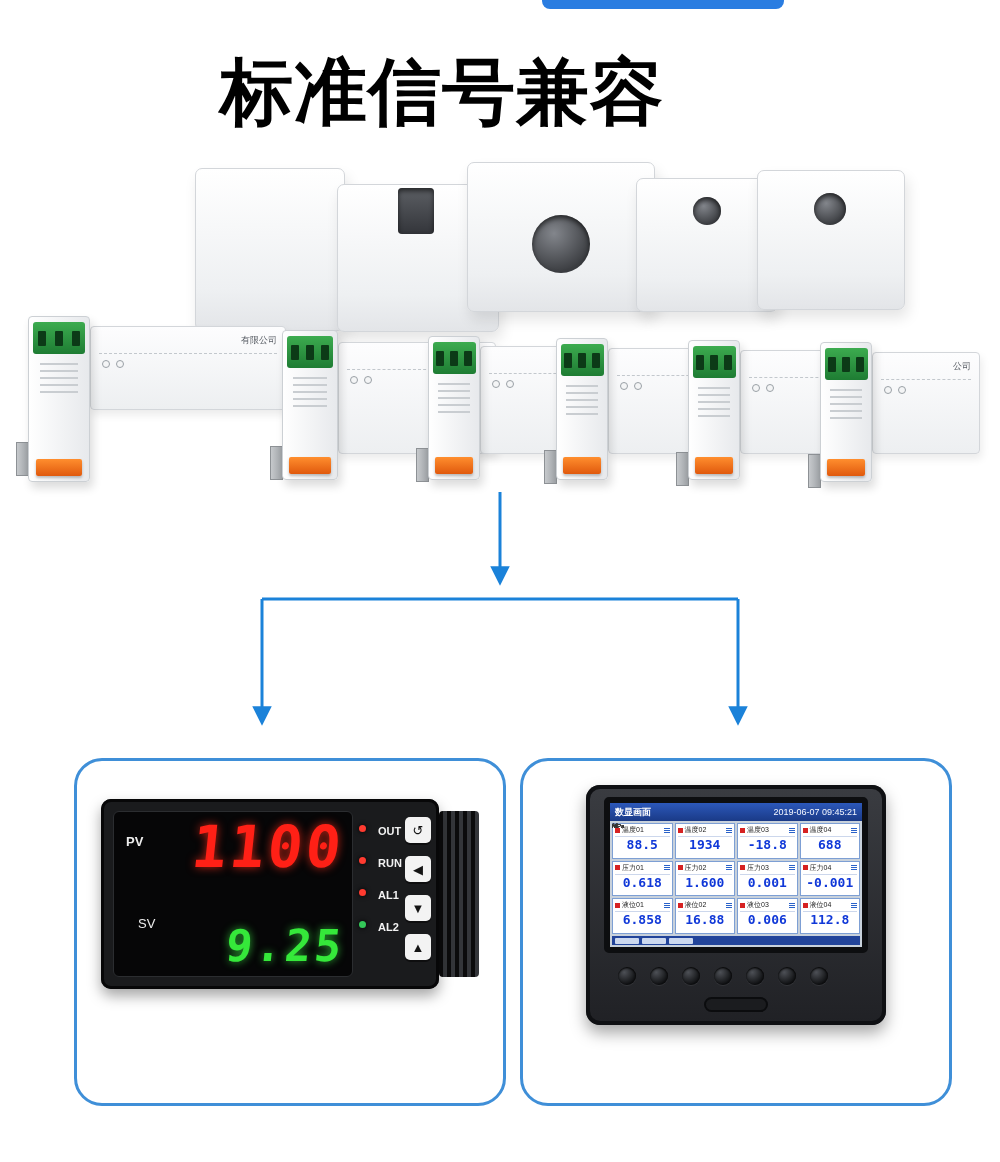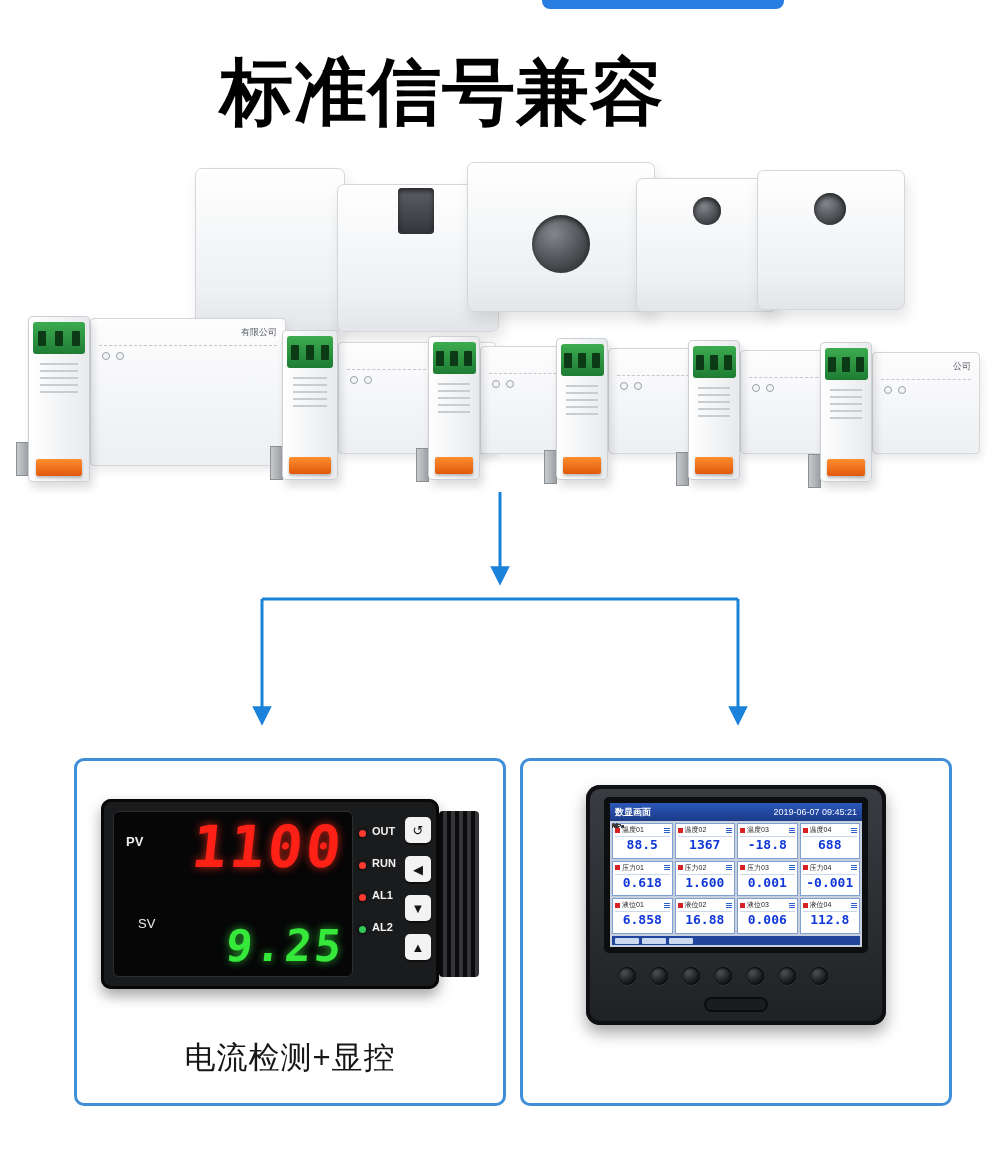--- a/index.html
+++ b/index.html
@@ -49,41 +49,41 @@
     background:linear-gradient(#ff8e2e,#e0590d); border-radius:2px;
     box-shadow:0 2px 3px rgba(0,0,0,.25); }
   .rail { position:absolute; width:13px; height:34px; background:linear-gradient(90deg,#c6c9cc,#9fa3a7);
     border:1px solid #8d9195; }
 
   
   .arrows { position:absolute; left:0; top:0; width:1000px; height:1162px; pointer-events:none; }
 
   
   .panel { position:absolute; top:758px; width:432px; height:348px;
-    border:3px solid #3f8fd8; border-radius:10px; background:#fff; }
+    border:3px solid #3f8fd8; border-radius:28px; background:#fff; }
   .panel.left { left:48px;margin-left:26px; } .panel.right { left:520px; }
   .caption { position:absolute; bottom:24px; left:0; width:100%; text-align:center;
     font-size:31px; color:#161616; letter-spacing:1px; }
 
   
   .meter { position:absolute; left:24px; top:38px; width:380px; height:190px; }
   .fins { position:absolute; left:338px; top:12px; width:40px; height:166px; border-radius:4px;
     background:repeating-linear-gradient(90deg,#0b0b0c 0 4px,#34363a 4px 8px); }
   .bezel { position:absolute; left:0; top:0; width:338px; height:190px; background:#1a1b1d;
     border-radius:10px; box-shadow:inset 0 0 0 3px #070708, 0 7px 14px rgba(0,0,0,.35); }
   .face { position:absolute; left:12px; top:12px; width:240px; height:166px;
     background:#060607; border-radius:6px; border:1px solid #2b2d30; }
   .pv-label { position:absolute; left:12px; top:22px; color:#ececec; font-size:13px; font-weight:bold; }
   .sv-label { position:absolute; left:24px; top:104px; color:#ececec; font-size:13px; font-weight:normal; }
   .digits { position:absolute; font-family:"DejaVu Sans Mono",monospace; font-weight:bold;
     transform:skewX(-6deg); letter-spacing:3px; line-height:1; }
   .pv-digits { right:8px; top:6px; font-size:58px; color:#ff2016; text-shadow:0 0 10px rgba(255,45,25,.75); }
   .sv-digits { right:8px; bottom:8px; font-size:44px; color:#35e83a; text-shadow:0 0 9px rgba(60,240,70,.7); }
   .leds { position:absolute; left:258px; top:26px; }
-  .led { display:flex; align-items:flex-end; gap:6px; margin-bottom:20px; }
+  .led { display:flex; align-items:flex-start; gap:12px; margin-bottom:20px; }
   .led .dot { width:7px; height:7px; border-radius:50%; box-shadow:0 0 5px currentColor; }
   .led .llabel { color:#f2f2f2; font-size:11px; font-weight:bold; }
   .btncol { position:absolute; left:300px; top:18px; width:34px; }
   .mbtn { width:26px; height:26px; margin:0 auto 13px; background:#f3f3f3; border-radius:5px;
     display:flex; align-items:center; justify-content:center; font-size:13px; color:#141414;
     box-shadow:0 2px 0 rgba(0,0,0,.45); }
 
   
   .recorder { position:absolute; left:63px; top:24px; width:300px; height:240px;
     background:linear-gradient(180deg,#3a3c41,#202125); border-radius:14px;
@@ -135,21 +135,21 @@
     <div class="hole-circle" style="left:64px;top:52px;width:58px;height:58px;"></div>
   </div>
   <div class="bigbox" style="left:636px;top:28px;width:142px;height:134px;">
     <div class="hole-circle" style="left:56px;top:18px;width:28px;height:28px;"></div>
   </div>
   <div class="bigbox" style="left:757px;top:20px;width:148px;height:140px;">
     <div class="hole-circle" style="left:56px;top:22px;width:32px;height:32px;"></div>
   </div>
 
   <div class="unit">
-    <div class="side" style="left:90px;top:168px;width:196px;height:148px;">
+    <div class="side" style="left:90px;top:176px;width:196px;height:84px;">
       <div class="side-label">有限公司</div>
       <div class="schematic"><span class="pin"></span><span class="pin"></span></div>
     </div>
     <div class="rail" style="left:16px;top:292px;"></div>
     <div class="front" style="left:28px;top:166px;width:62px;height:166px;">
       <div class="terminal">
           <i></i>
           <i></i>
           <i></i>
         </div>
@@ -287,21 +287,20 @@
         </div>
       </div>
       <div class="btncol">
         <div class="mbtn">↺</div>
         <div class="mbtn">◀</div>
         <div class="mbtn">▼</div>
         <div class="mbtn">▲</div>
       </div>
     </div>
   </div>
-  <div class="caption">电流检测+显控</div>
 </div>
 
 <div class="panel right">
   <div class="recorder">
     <div class="screen">
       <div class="screen-header">
         <span class="screen-title">数显画面</span>
         <span class="screen-datetime">2019-06-07 09:45:21</span>
       </div>
       <div class="grid">
@@ -313,21 +312,21 @@
             </div>
           <div class="val">88.5</div>
           <div class="unit">℃</div>
         </div>
         <div class="cell">
           <div class="ch">
               <span class="sw"></span>
               <span>温度02</span>
               <span class="mark"></span>
             </div>
-          <div class="val">1367</div>
+          <div class="val">1934</div>
           <div class="unit">℃</div>
         </div>
         <div class="cell">
           <div class="ch">
               <span class="sw"></span>
               <span>温度03</span>
               <span class="mark"></span>
             </div>
           <div class="val">-18.8</div>
           <div class="unit">℃</div>

